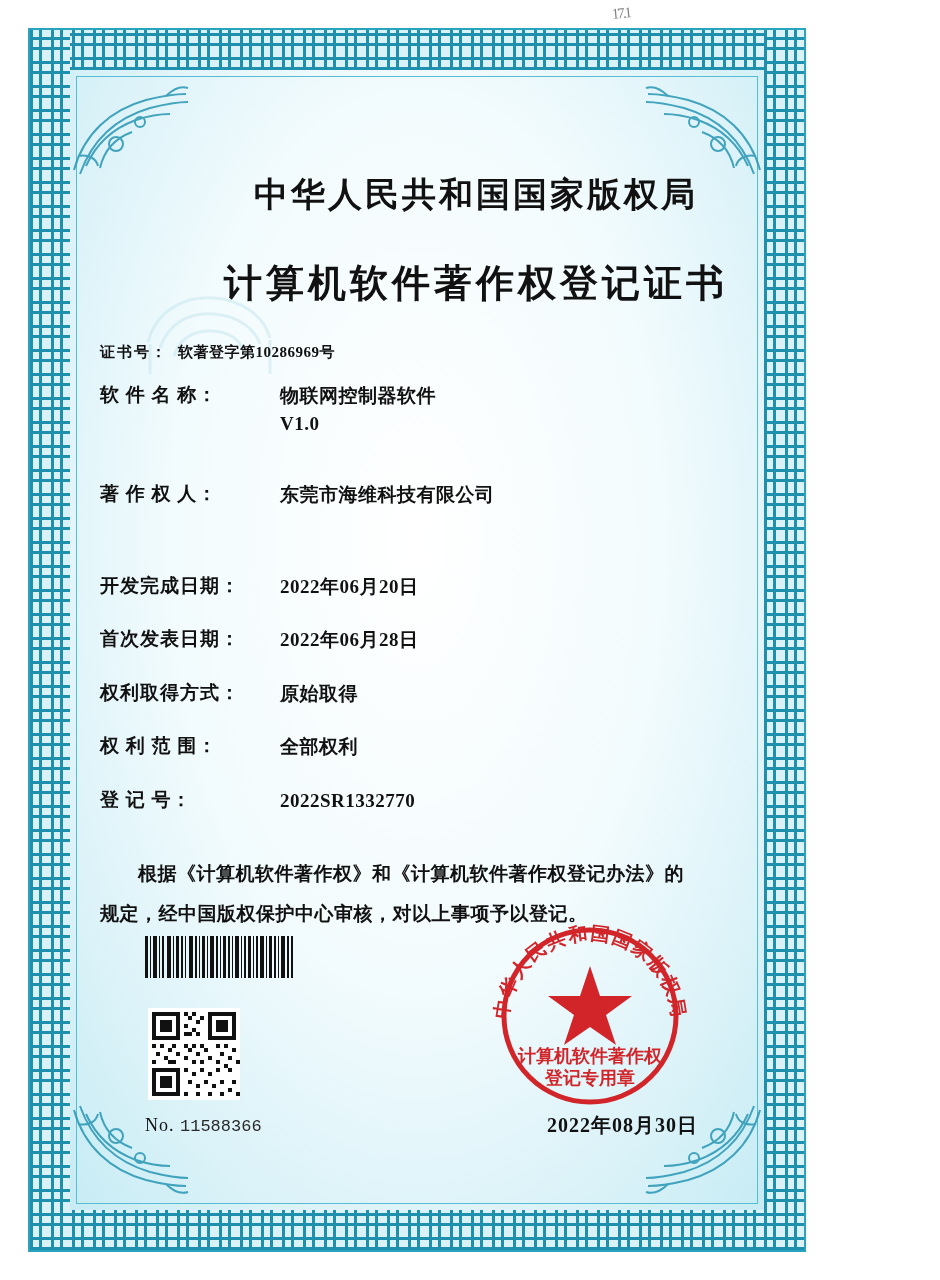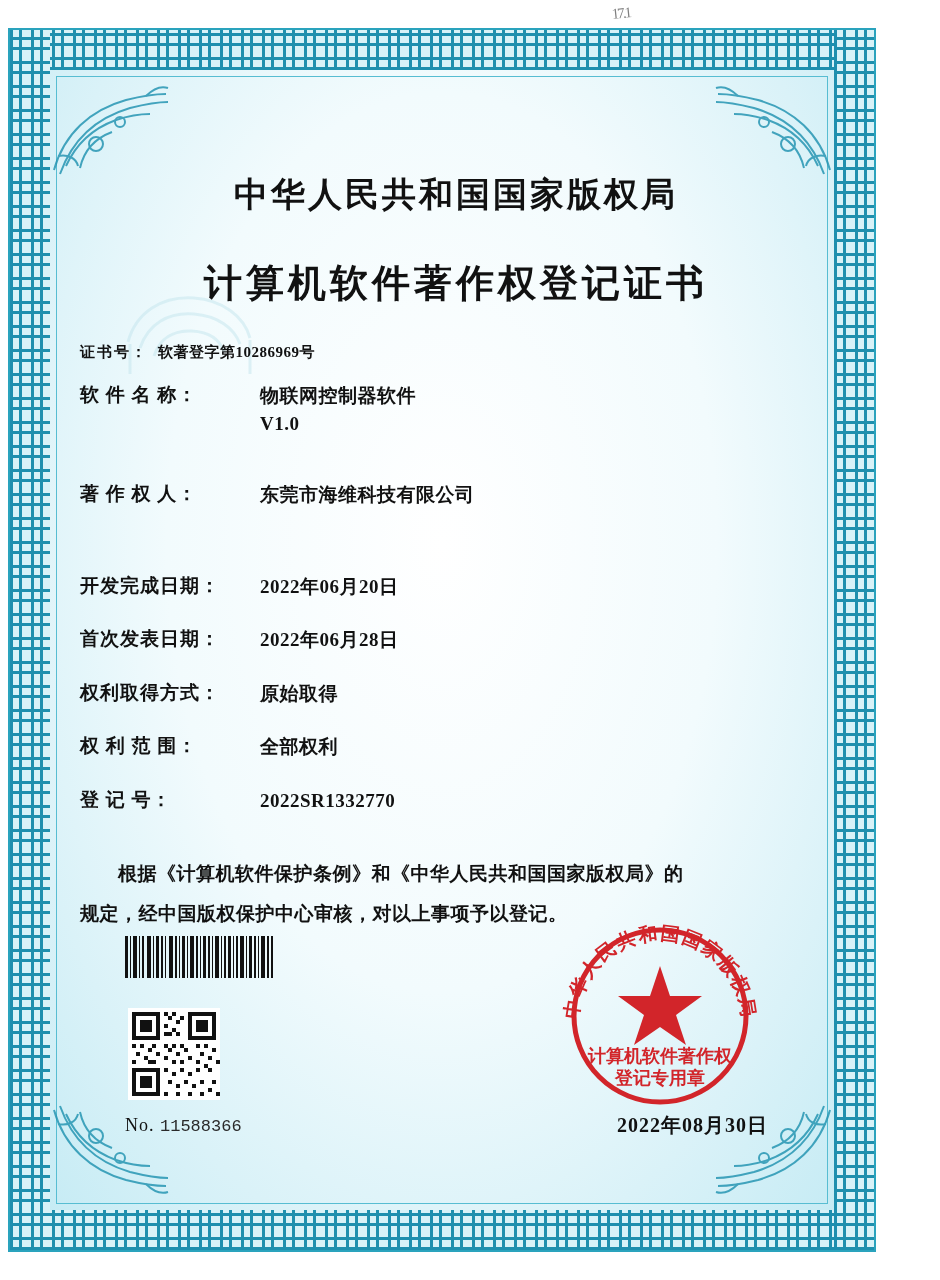--- a/index.html
+++ b/index.html
@@ -27,23 +27,23 @@
     color: #555;
     font-size: 15px;
     font-family: "Liberation Serif", serif;
     letter-spacing: -2px;
     transform: rotate(-6deg);
     opacity: .75;
   }
   
   .cert {
     position: absolute;
-    left: 8px;
+    left: 28px;
     top: 28px;
-    width: 868px;
+    width: 778px;
     height: 1224px;
     background:
       radial-gradient(ellipse at 50% 42%, #ffffff 0%, #f2fbfd 45%, #daf2f8 72%, #bfe9f3 100%);
     box-sizing: border-box;
     border: 2px solid #2aa3bd;
   }
   
   .border-band {
     position: absolute;
     background-color: #d8f2f8;
@@ -338,21 +338,21 @@
         <div class="lbl">权 利 范 围：</div>
         <div class="val">全部权利</div>
       </div>
 
       <div class="field date-block">
         <div class="lbl">登  记  号：</div>
         <div class="val">2022SR1332770</div>
       </div>
 
       <div class="statement">
-        <div><span class="indent"></span><span>根据《计算机软件保护条例》和《中华人民共和国国家版权局》的</span></div>
+        <div><span class="indent"></span><span>根据《计算机软件著作权》和《计算机软件著作权登记办法》的</span></div>
         <div>规定，经中国版权保护中心审核，对以上事项予以登记。</div>
       </div>
     </div>
 
     <div class="barcode">
       <svg viewBox="0 0 148 42" width="148" height="42">
         <g fill="#111">
           <rect x="0" y="0" width="3" height="42"></rect>
           <rect x="5" y="0" width="1" height="42"></rect>
           <rect x="8" y="0" width="4" height="42"></rect>

